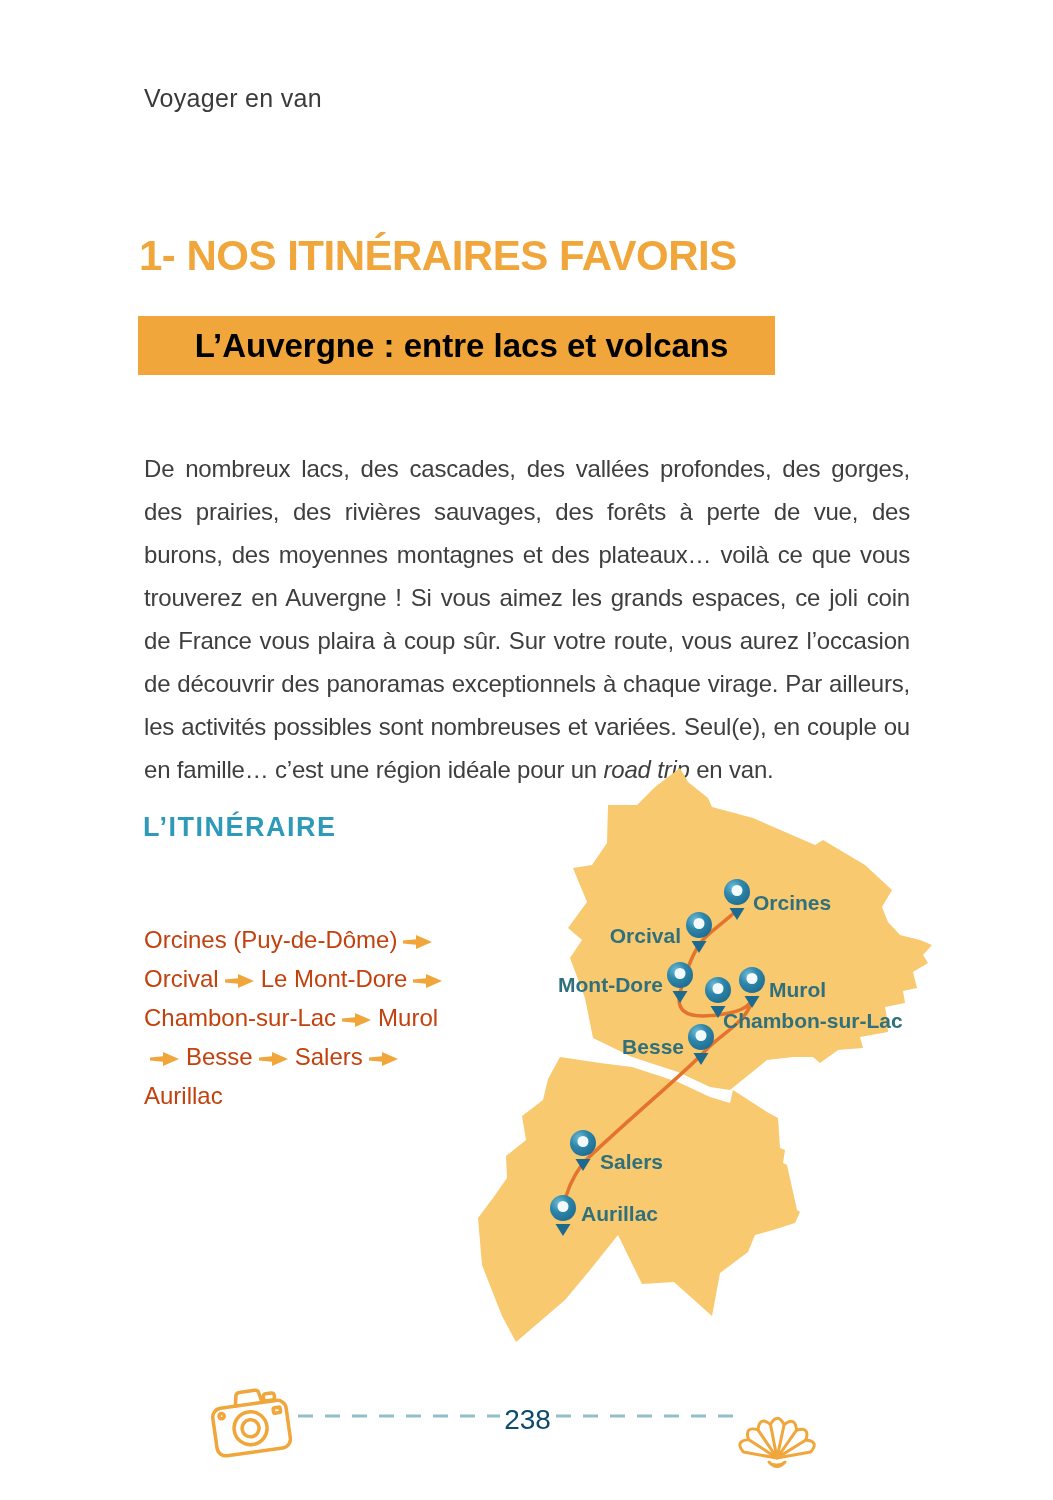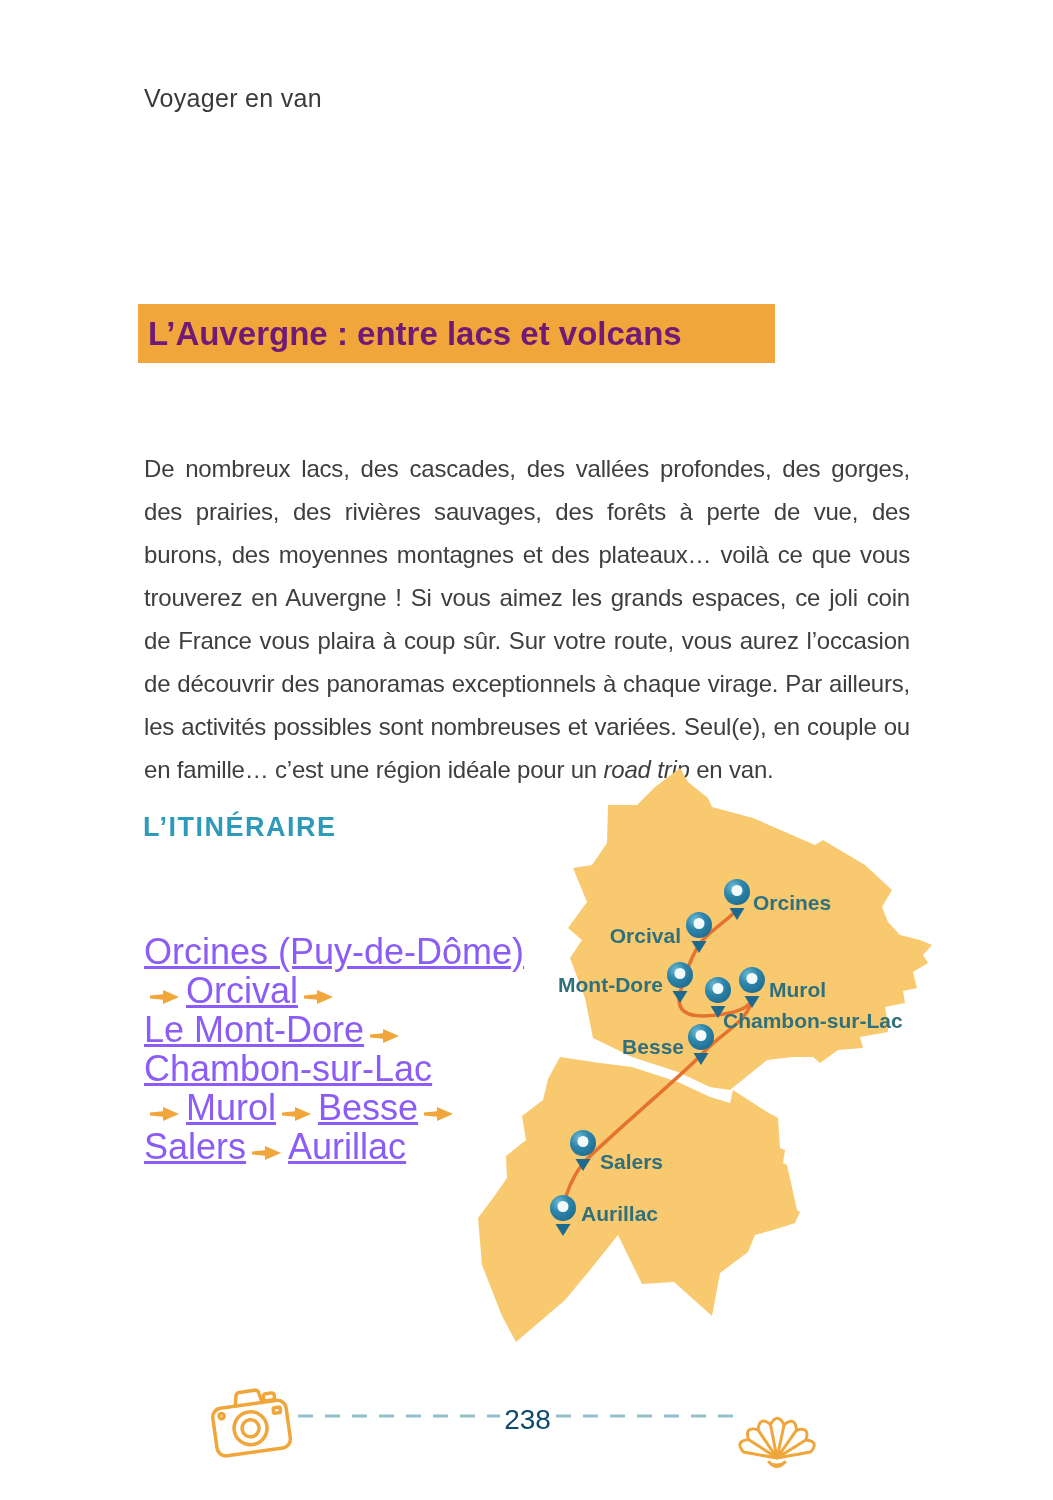--- a/index.html
+++ b/index.html
@@ -18,54 +18,55 @@
     position:relative;width:1053px;height:1468px;background:#ffffff;
     font-family:"Liberation Sans", sans-serif;overflow:hidden;
   }
   .abs{position:absolute;}
   .running-header{left:144px;top:84px;font-size:25px;color:#3A3A3A;letter-spacing:0.3px;}
   .chapter-title{
     left:139px;top:232px;font-size:42px;font-weight:bold;color:var(--accent);
     letter-spacing:-0.5px;white-space:nowrap;
   }
   .section-banner{
-    left:138px;top:304px;width:637px;height:59px;background:var(--accent);
-    color:#701a75;font-size:33px;font-weight:bold;line-height:59px;
-    padding-left:10px;box-sizing:border-box;white-space:nowrap;
+    left:138px;top:316px;width:637px;height:59px;background:var(--accent);
+    color:#000000;font-size:33px;font-weight:bold;line-height:59px;
+    padding-left:10px;box-sizing:border-box;white-space:nowrap;text-align:center;
   }
   .intro-paragraph{
     left:144px;top:423px;width:766px;font-size:24px;line-height:43px;
     color:var(--text);text-align:justify;letter-spacing:-0.2px;
   }
   .itinerary-heading{
     left:143px;top:812px;font-size:27px;font-weight:bold;color:var(--teal);
     letter-spacing:1.5px;white-space:nowrap;
   }
   .itinerary-route{
-    left:144px;top:896px;width:330px;font-size:36px;line-height:39px;color:#8b5cf6;text-decoration:underline;
+    left:144px;top:896px;width:330px;font-size:24px;line-height:39px;color:#c2410c;
   }
   .itinerary-route .stop{white-space:nowrap;}
   .itinerary-route svg{vertical-align:-2px;margin:0 6px;}
   .duration{left:144px;top:1122px;font-size:25px;color:var(--text);}
   .map-svg{left:460px;top:750px;}
   .map-svg text{font-family:"Liberation Sans", sans-serif;font-weight:bold;font-size:21px;fill:var(--map-label);}
   .footer-icon{stroke:var(--accent);fill:none;stroke-linecap:round;stroke-linejoin:round;}
   .camera-icon-box{left:200px;top:1372px;}
   .shell-icon-box{left:733px;top:1374px;}
   .dash-left{left:298px;top:1412px;}
   .dash-right{left:556px;top:1412px;}
   .page-number{left:495px;top:1404px;width:65px;text-align:center;font-size:28px;color:#0c4a6e;}
 </style>
 </head>
 <body>
 
 <div class="page">
 
   <div class="abs running-header">Voyager en van</div>
 
+  <div class="abs chapter-title">1- NOS ITINÉRAIRES FAVORIS</div>
 
   <div class="abs section-banner">L’Auvergne : entre lacs et volcans</div>
 
   <p class="abs intro-paragraph"><span>De nombreux lacs, des cascades, des vallées profondes, des gorges, des prairies, des rivières sauvages, des forêts à perte de vue, des burons, des moyennes montagnes et des plateaux… voilà ce que vous trouverez en Auvergne ! Si vous aimez les grands espaces, ce joli coin de France vous plaira à coup sûr. Sur votre route, vous aurez l’occasion de découvrir des panoramas exceptionnels à chaque virage. Par ailleurs, les activités possibles sont nombreuses et variées. Seul(e), en couple ou en famille… c’est une région idéale pour un </span><em>road trip</em><span> en van.</span></p>
 
   <div class="abs itinerary-heading">L’ITINÉRAIRE</div>
 
   <p class="abs itinerary-route"><span class="stop">Orcines (Puy-de-Dôme)</span><svg width="30" height="16" viewBox="0 0 30 16">
         <path d="M0,6.5 L13,5.3 L13,1 L29,8 L13,15 L13,10.7 L0,9.5 Z" fill="#F0A63A"></path>
       </svg><span class="stop">Orcival</span><svg width="30" height="16" viewBox="0 0 30 16">

